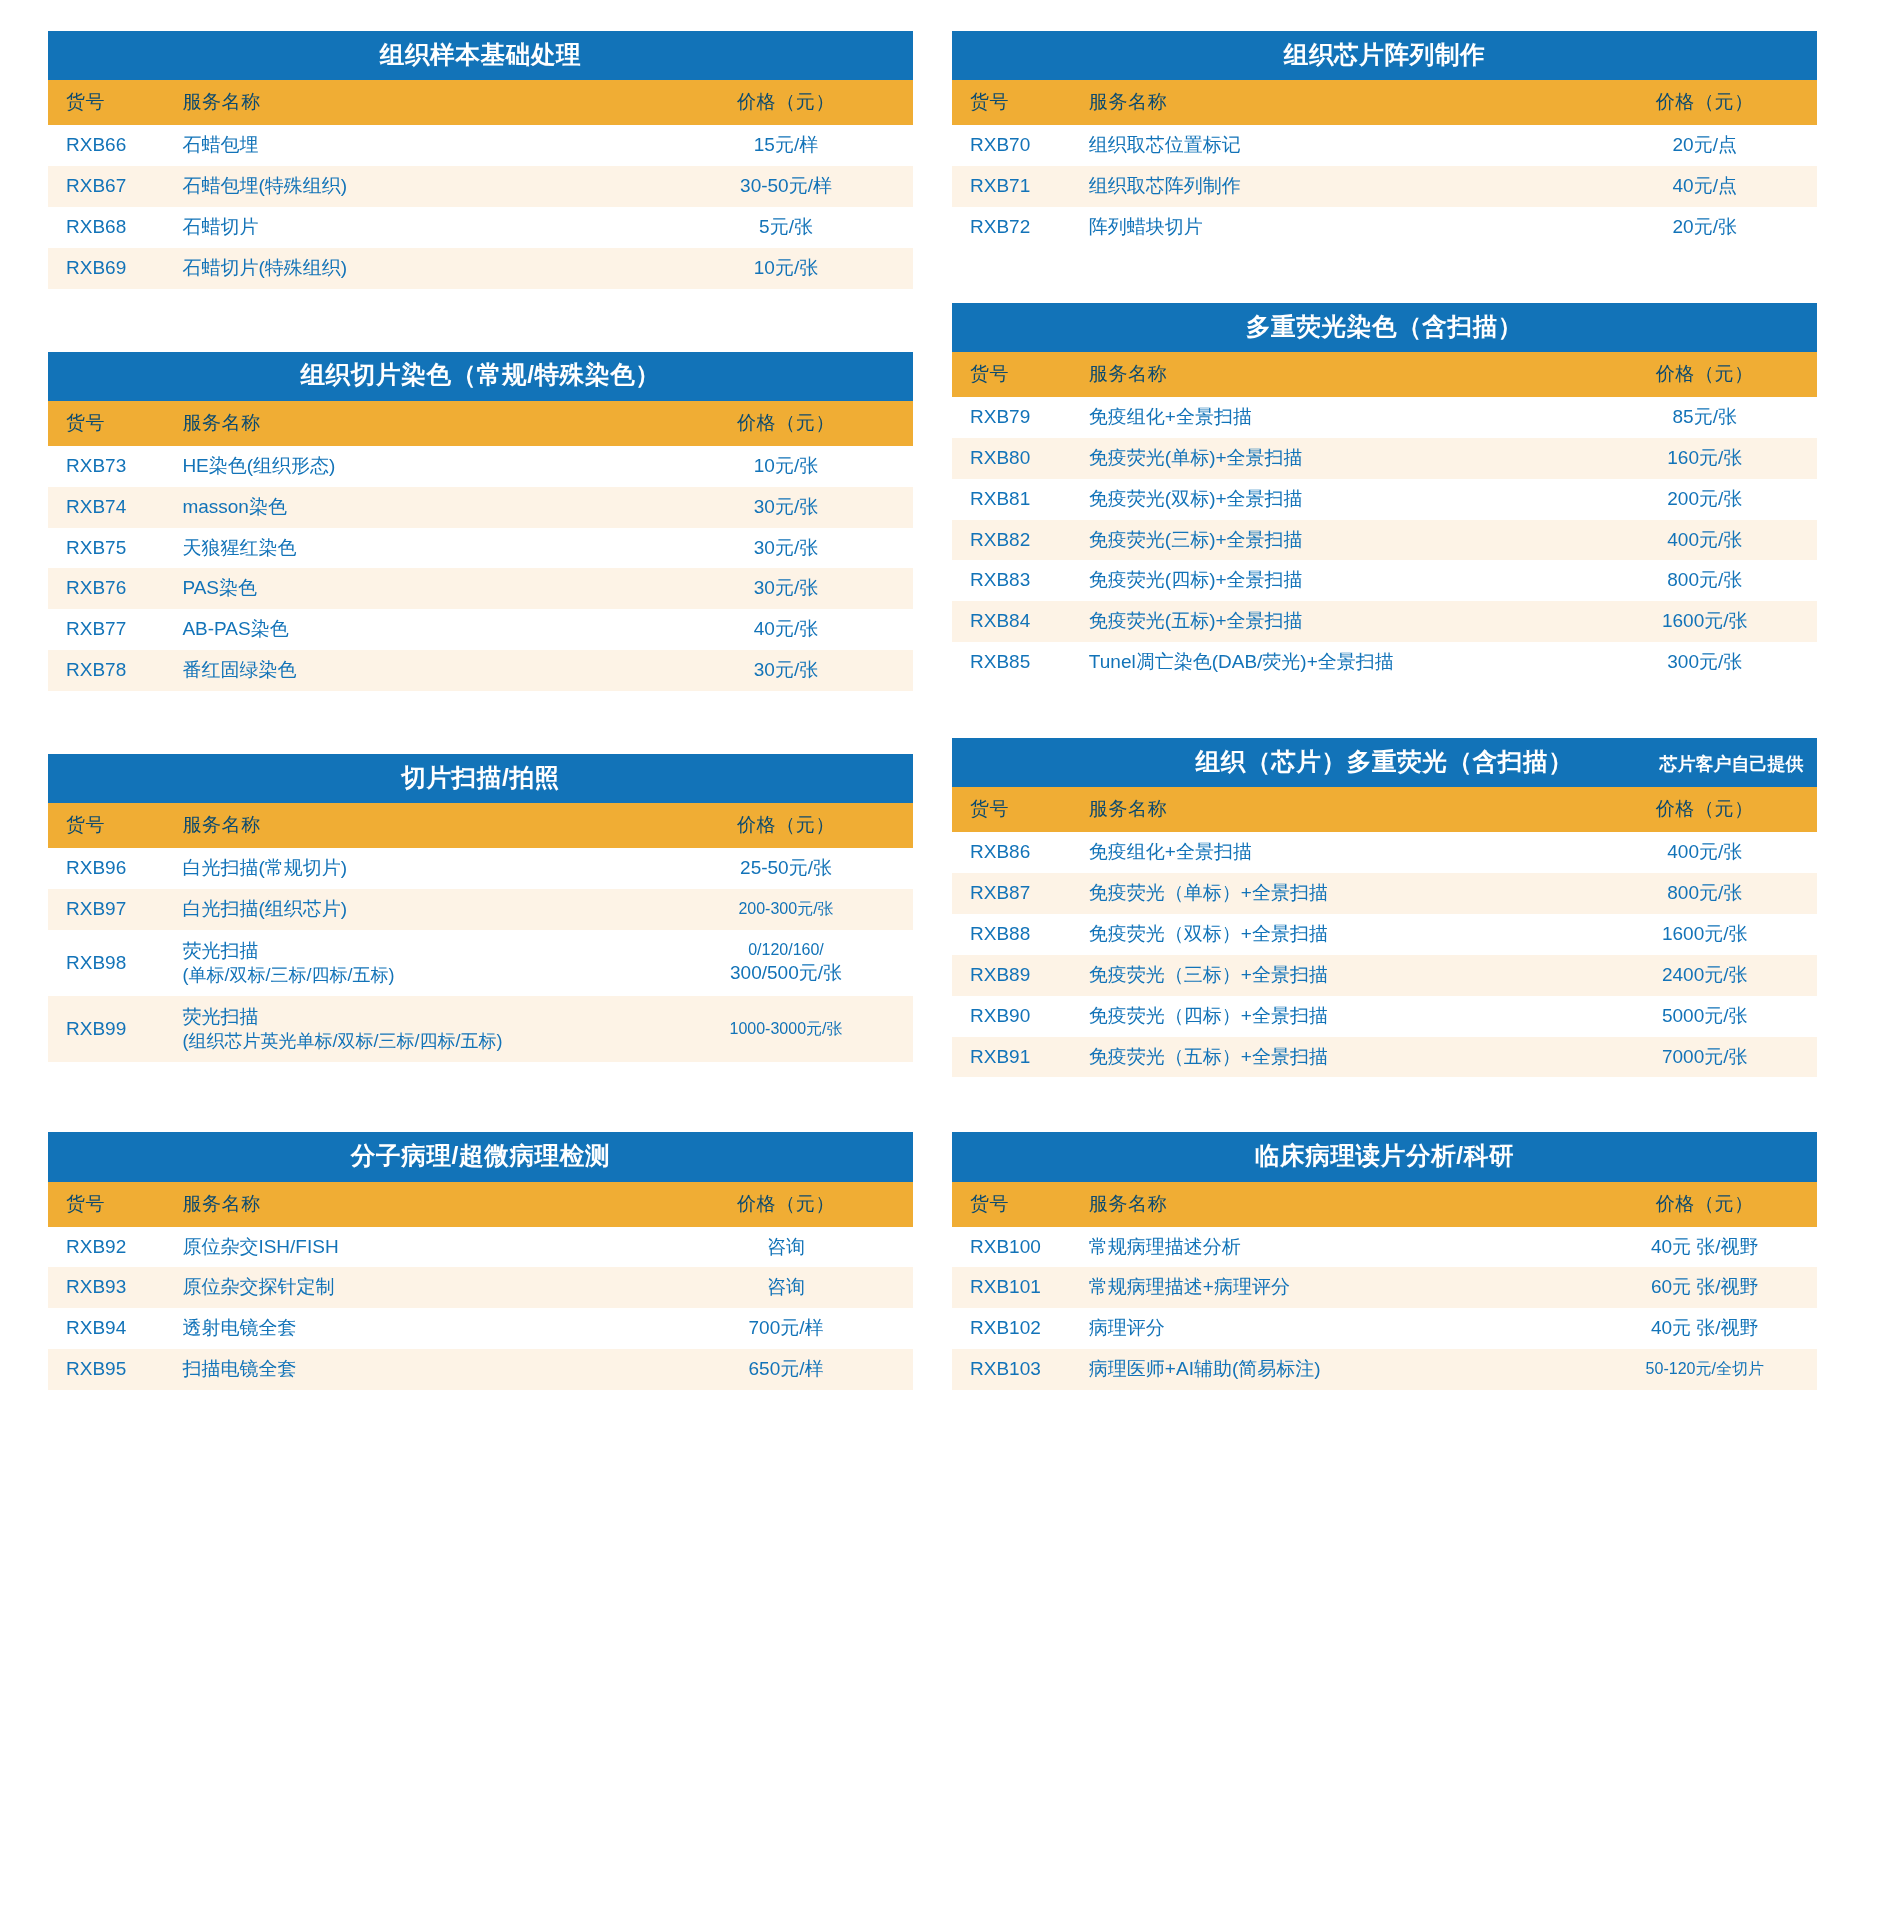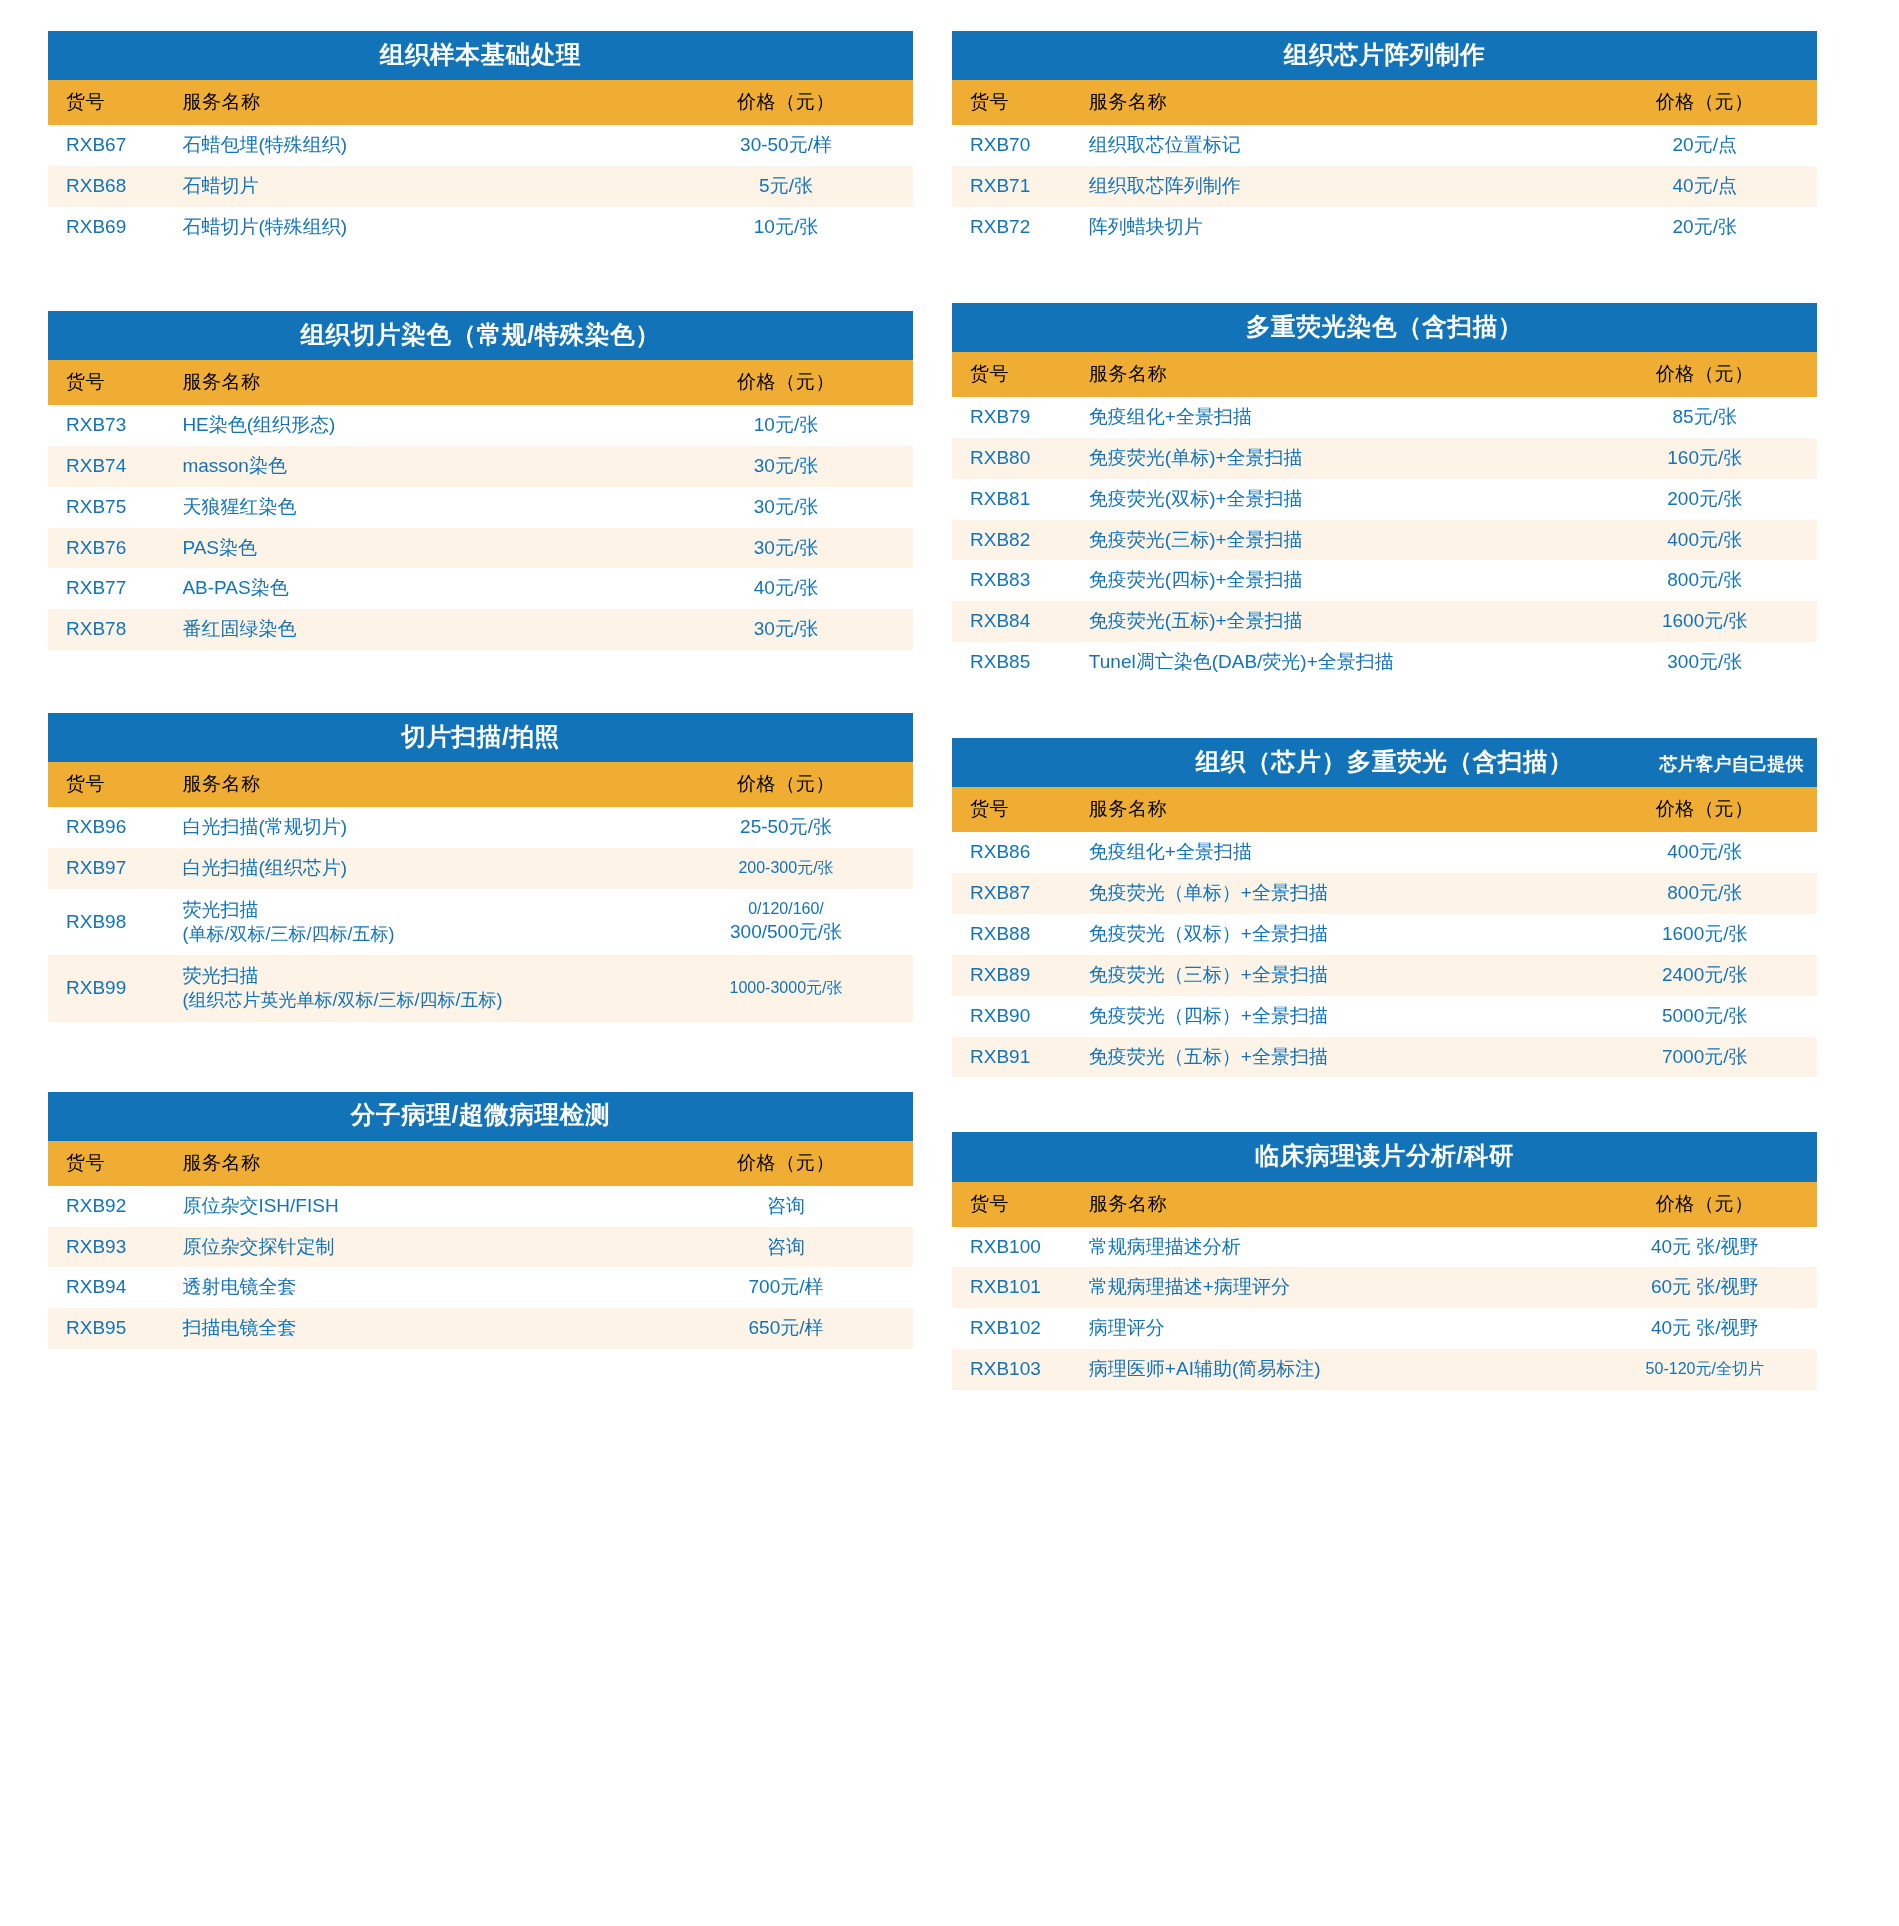--- a/index.html
+++ b/index.html
@@ -49,21 +49,21 @@
     bottom: 14.5px;
     letter-spacing: 0;
   }
   table {
     width: 100%;
     border-collapse: collapse;
     table-layout: fixed;
   }
   thead th {
     background: #f0ad34;
-    color: #000000;
+    color: #0c4a6e;
     font-size: 19px;
     font-weight: normal;
     text-align: left;
     padding: 9px 0 10px 0;
     letter-spacing: 0.6px;
   }
   tbody td {
     font-size: 19px;
     color: #1273b8;
     padding: 9px 0 10px 0;
@@ -104,20 +104,25 @@
           <table>
             <thead>
               <tr>
                 <th class="c-code">货号</th>
                 <th class="c-name">服务名称</th>
                 <th class="c-price">价格（元）</th>
               </tr>
             </thead>
             <tbody>
               <tr>
+                <td class="c-code">RXB66</td>
+                <td class="c-name">石蜡包埋</td>
+                <td class="c-price">15元/样</td>
+              </tr>
+              <tr>
                 <td class="c-code">RXB67</td>
                 <td class="c-name">石蜡包埋(特殊组织)</td>
                 <td class="c-price">30-50元/样</td>
               </tr>
               <tr>
                 <td class="c-code">RXB68</td>
                 <td class="c-name">石蜡切片</td>
                 <td class="c-price">5元/张</td>
               </tr>
               <tr>

